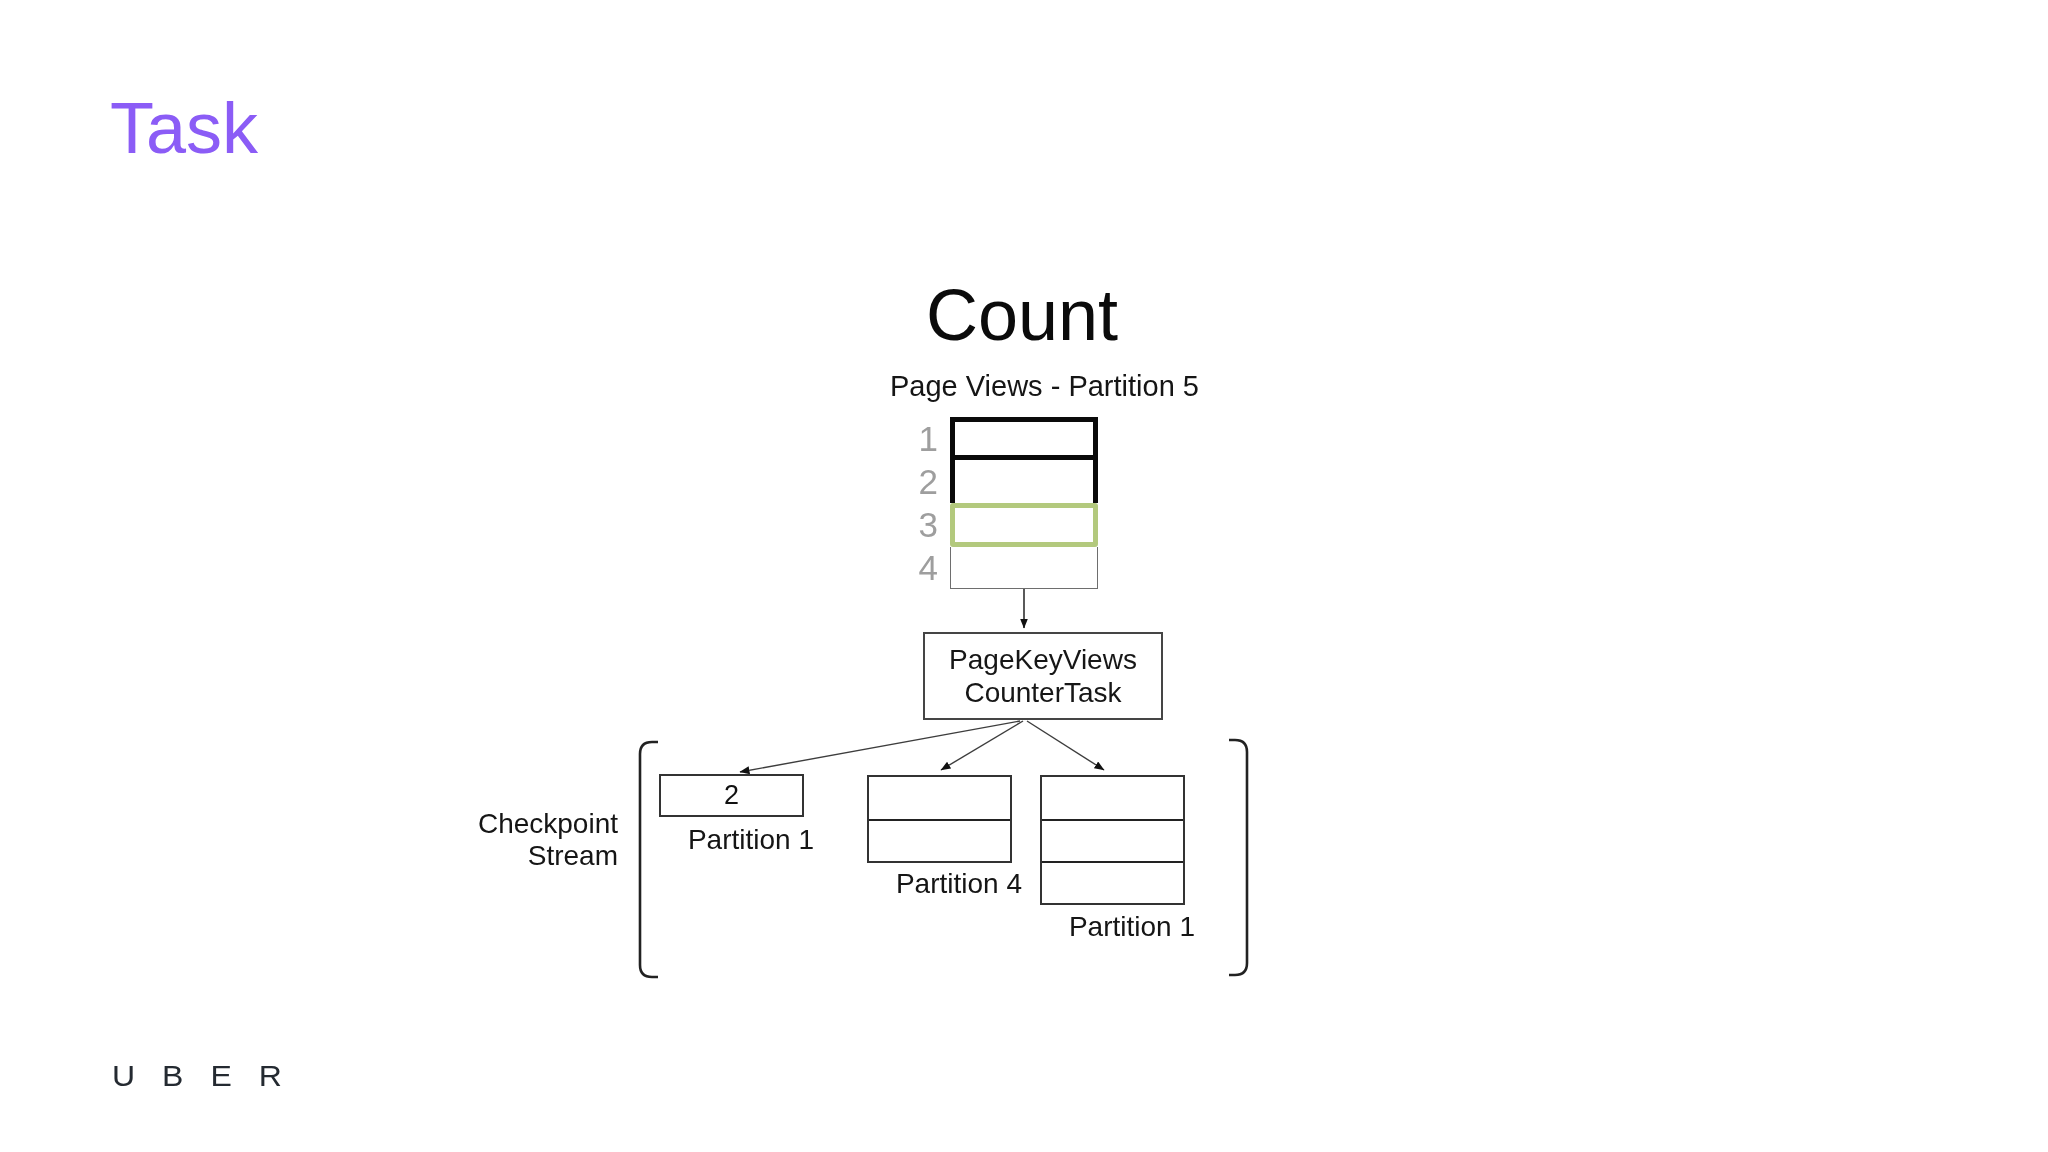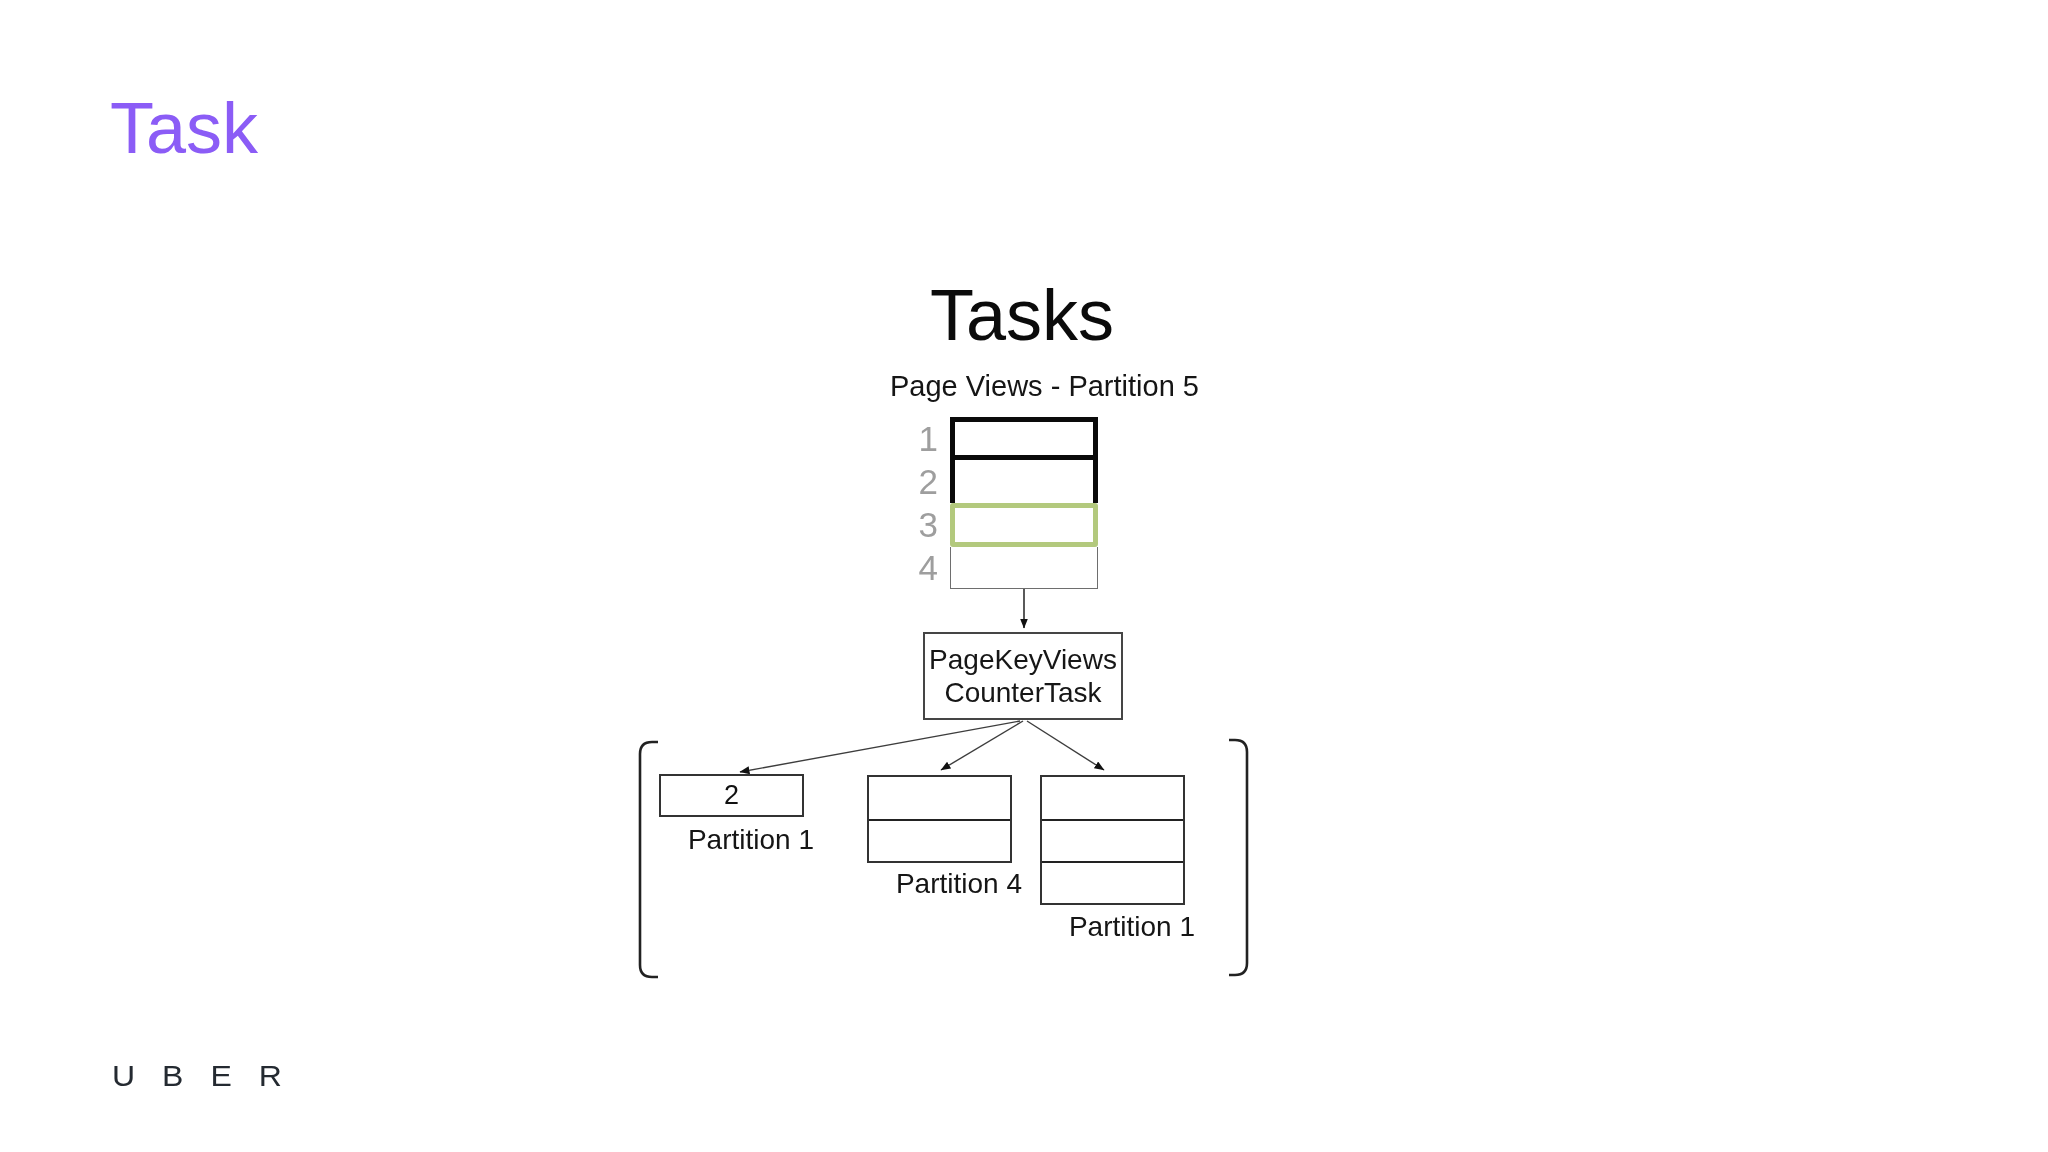--- a/index.html
+++ b/index.html
@@ -43,21 +43,21 @@
 
   .row-num {
     left: 858px; width: 80px; height: 43px;
     font-size: 35px; line-height: 43px;
     text-align: right; color: #9e9e9e;
   }
 
   
   .task-box {
     box-sizing: border-box;
-    left: 923px; top: 632px; width: 200px; height: 88px;
+    left: 923px; top: 632px; width: 240px; height: 88px;
     border: 2px solid #454545; background: #ffffff;
     display: flex; flex-direction: column;
     align-items: center; justify-content: center;
     font-size: 28px; line-height: 33px; color: #161616;
     text-align: center; white-space: nowrap;
   }
 
   
   .ckpt-box {
     box-sizing: border-box;
@@ -120,21 +120,21 @@
 
     <line x1="1027" y1="721" x2="1104" y2="770" stroke="#3d3d3d" stroke-width="1.4" marker-end="url(#arw)"></line>
 
     <path d="M658,742 H652 Q640,742 640,754 V965 Q640,977 652,977 H658" fill="none" stroke="#222222" stroke-width="2.6"></path>
 
     <path d="M1229,740 H1235 Q1247,740 1247,752 V963 Q1247,975 1235,975 H1229" fill="none" stroke="#222222" stroke-width="2.6"></path>
   </svg>
 
   <div class="abs slide-title">Task</div>
 
-  <div class="abs diagram-heading">Tasks</div>
+  <div class="abs diagram-heading">Count</div>
 
   <div class="abs source-label">Page Views - Partition 5</div>
 
   <div class="abs row-num" style="top:417px">1</div>
   <div class="abs row-num" style="top:460px">2</div>
   <div class="abs row-num" style="top:503px">3</div>
   <div class="abs row-num" style="top:546px">4</div>
 
   <div class="abs stack">
     <div class="row row-consumed-1"></div>
@@ -157,16 +157,20 @@
   </div>
   <div class="abs part-label lbl-out-part0">Partition 4</div>
 
   <div class="abs part-box out-box-1">
     <div class="cell"></div>
     <div class="cell"></div>
     <div class="cell"></div>
   </div>
   <div class="abs part-label lbl-out-part1">Partition 1</div>
 
+  <div class="abs stream-label-left">
+    <div>Checkpoint</div>
+    <div>Stream</div>
+  </div>
 
   <div class="abs uber-logo">UBER</div>
 
 </div>
 
 </body></html>

